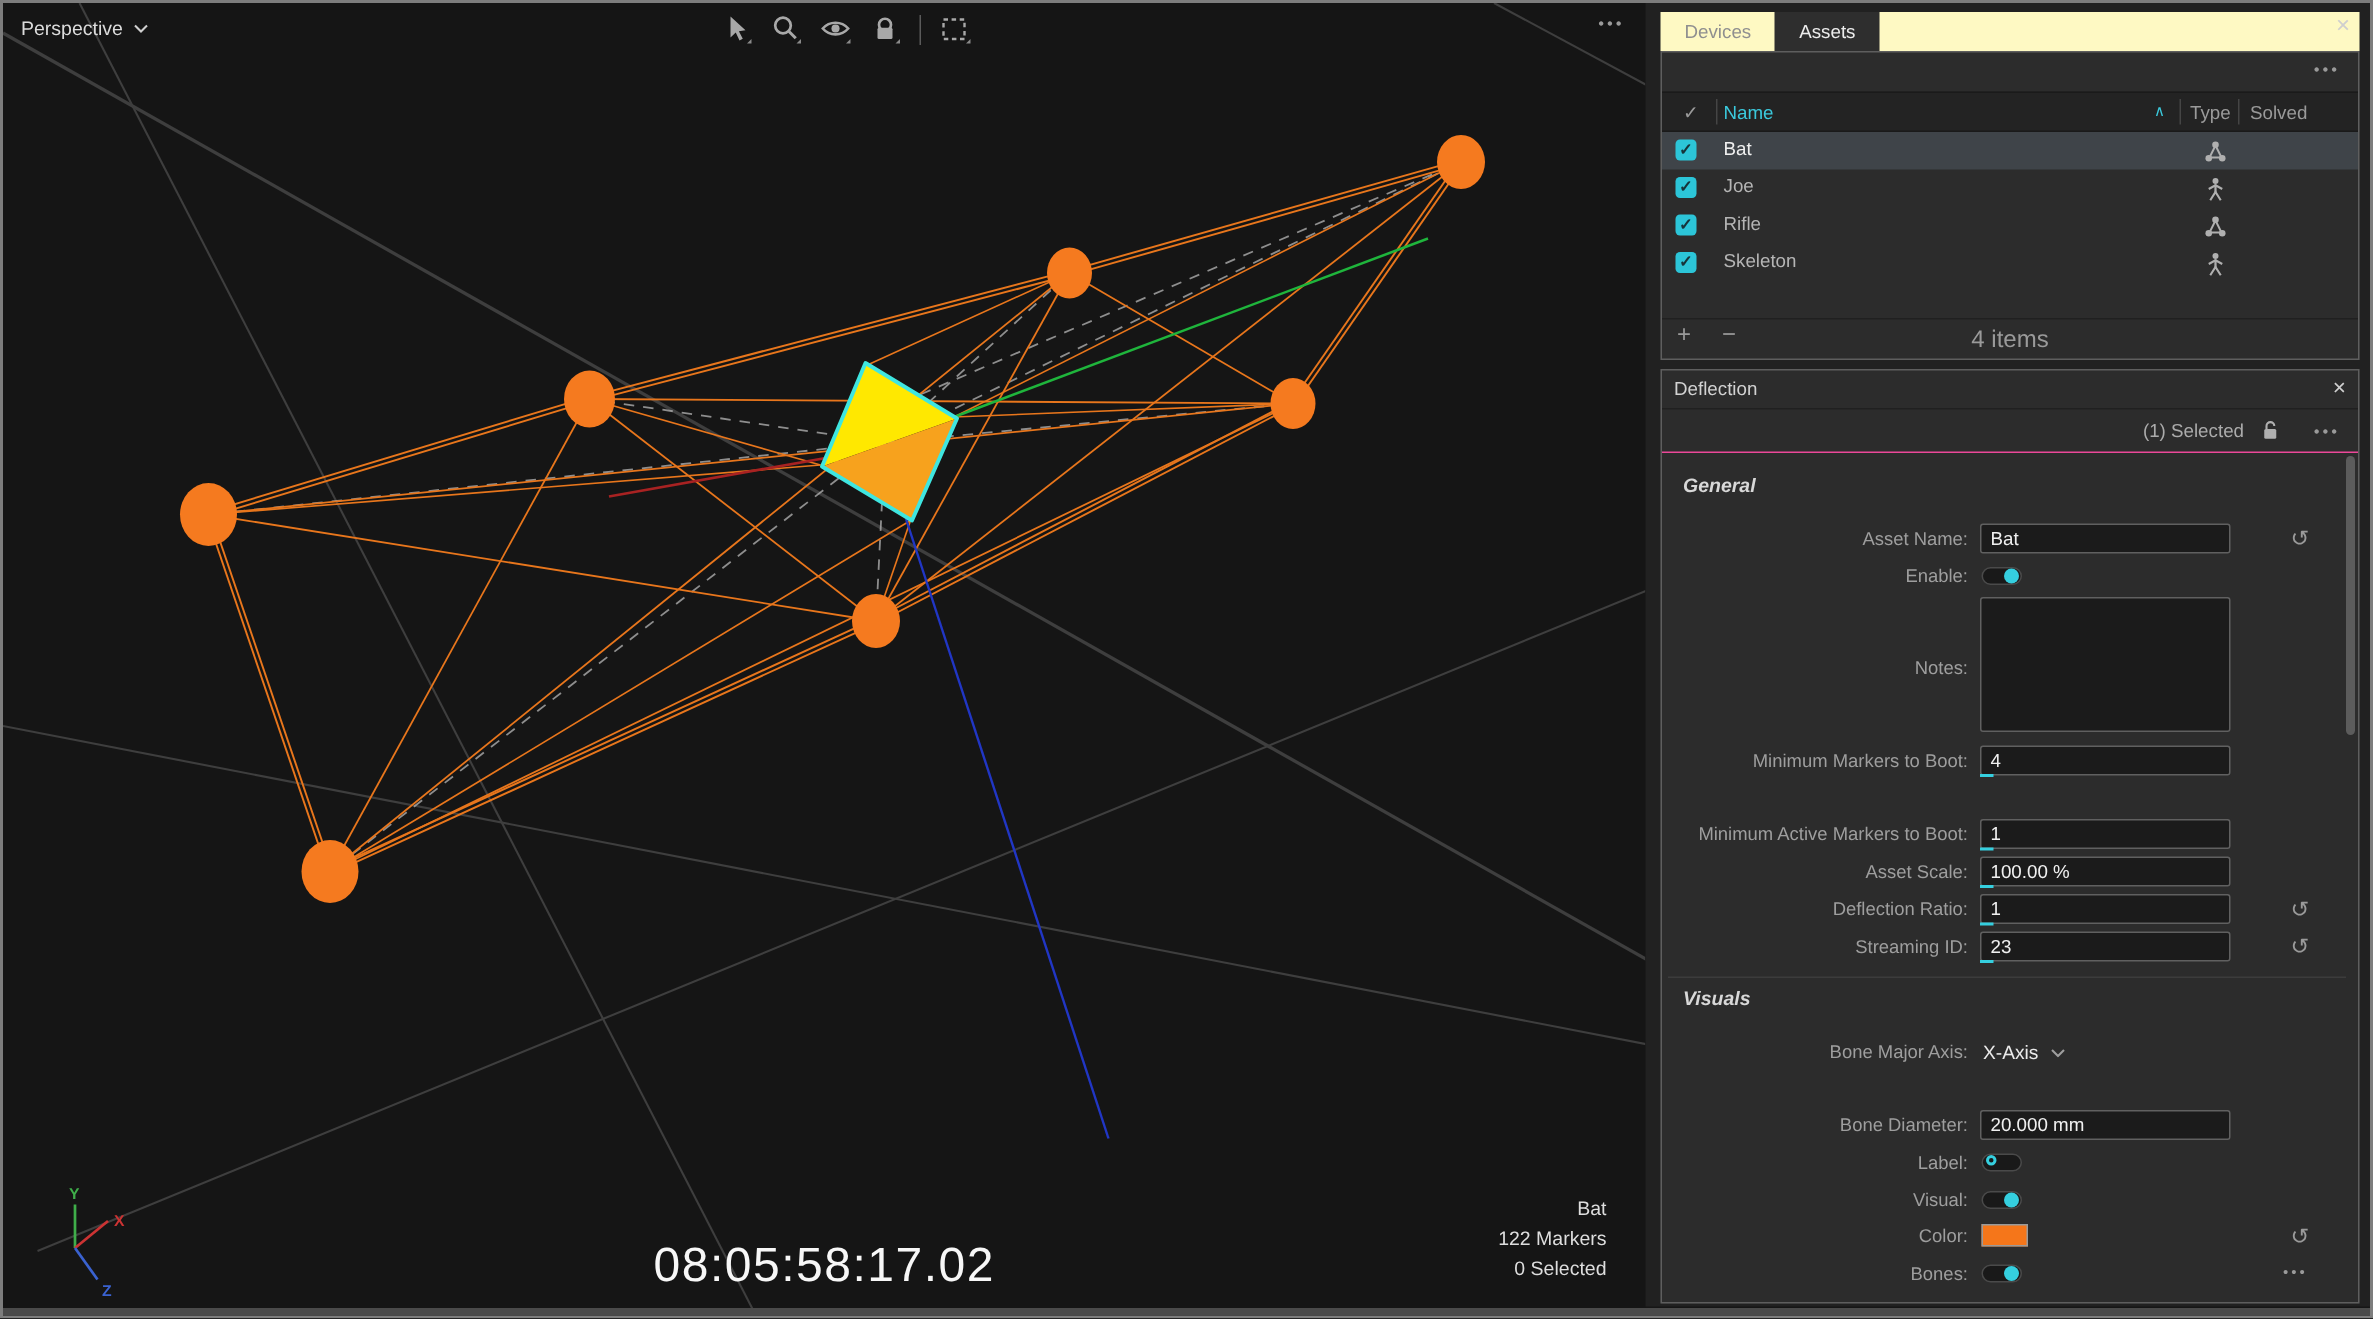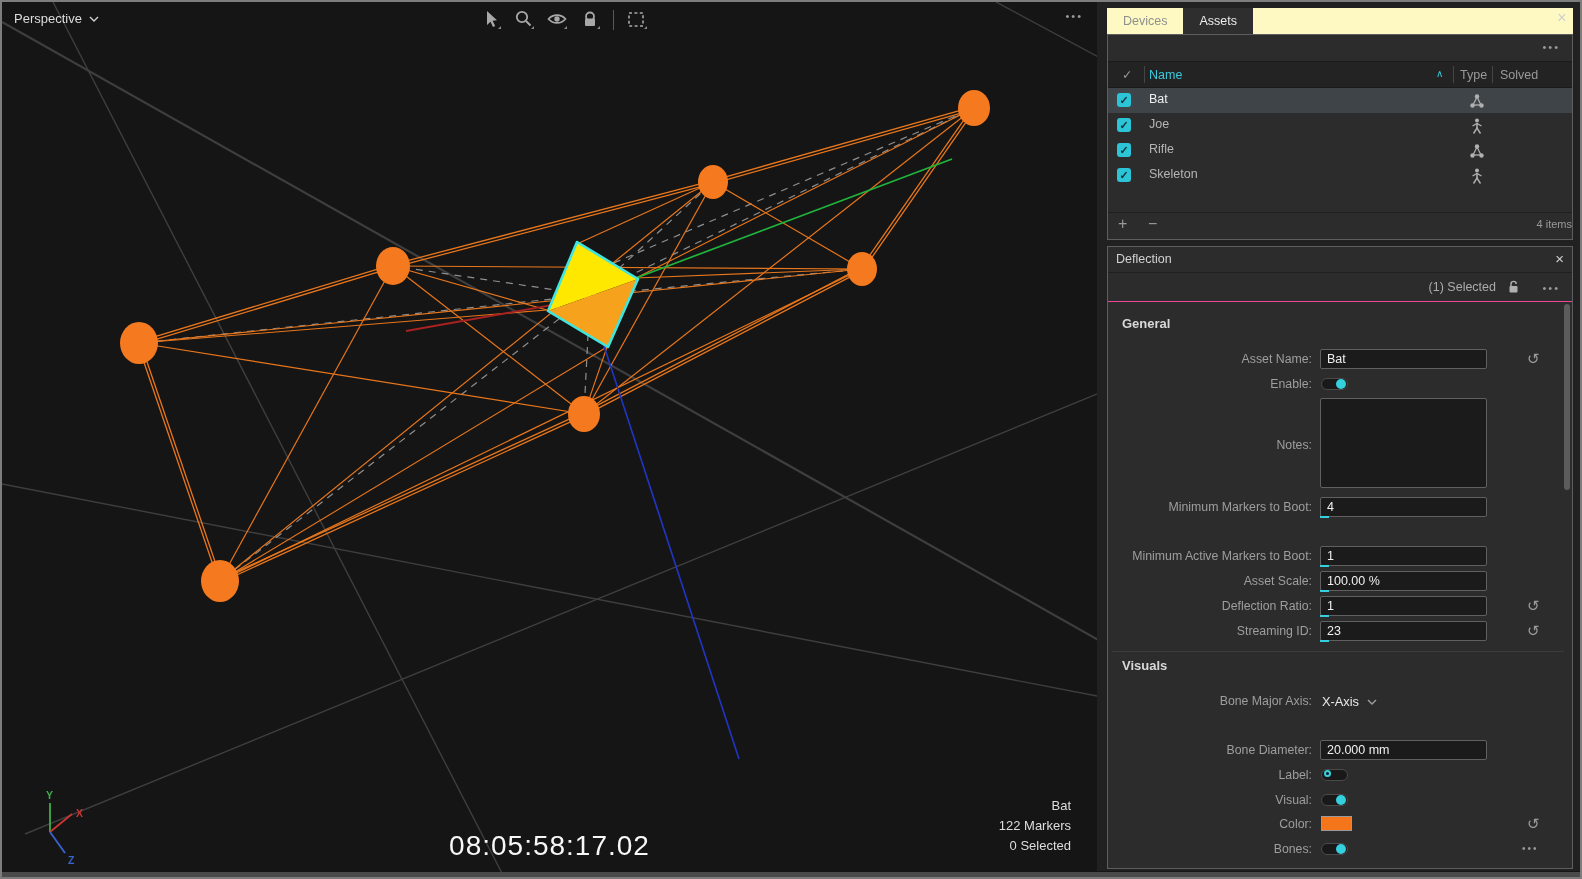--- a/index.html
+++ b/index.html
@@ -10,21 +10,21 @@
   
   .viewport{position:absolute;left:0;top:0;width:1095px;height:870px;background:#151515;overflow:hidden;}
   #scene{position:absolute;left:0;top:0;}
   .vp-topbar{position:absolute;left:0;top:0;width:100%;height:36px;}
   .camera-select{position:absolute;left:12px;top:9px;display:flex;align-items:center;gap:7px;color:#dcdcdc;font-size:13px;cursor:default;}
   .vp-tools{position:absolute;left:477px;top:6px;display:flex;align-items:center;gap:9px;}
   .tool{width:24px;height:24px;position:relative;}
   .tool svg{display:block;}
   .tool-sep{width:1px;height:20px;background:#5a5a5a;margin:0 2px;}
   .vp-menu{position:absolute;right:14px;top:8px;color:#9a9a9a;font-size:11px;letter-spacing:2px;}
-  .timecode{position:absolute;left:0;width:100%;bottom:10px;text-align:center;color:#f7f7f7;font-size:28px;letter-spacing:1px;}
+  .timecode{position:absolute;left:0;width:100%;bottom:10px;text-align:center;color:#f7f7f7;font-size:32px;letter-spacing:1px;}
   .vp-status{position:absolute;right:26px;bottom:16px;text-align:right;color:#dedede;font-size:13px;line-height:20px;}
 
   
   .side{position:absolute;left:1095px;top:0;width:483px;height:869px;background:#212121;}
   .tabstrip{position:absolute;left:10px;top:6px;width:466px;height:26px;background:#fef9c3;display:flex;}
   .tab{padding:0 16px;height:26px;line-height:26px;font-size:12.5px;color:#8f8f8f;cursor:default;}
   .tab.active{background:#2e2e2e;color:#ececec;}
   .panel-close{position:absolute;right:8px;top:6px;width:20px;height:20px;color:#cfcfcf;font-size:16px;line-height:20px;text-align:center;}
 
   .pane{position:absolute;left:10px;width:466px;background:#2c2c2c;border:1px solid #5e5e5e;}
@@ -41,34 +41,34 @@
   .th-sep2{position:absolute;left:345px;top:4px;bottom:4px;width:1px;background:#454545;}
   .th-sep3{position:absolute;left:384px;top:4px;bottom:4px;width:1px;background:#454545;}
   .arow{position:relative;height:25px;font-size:12.5px;color:#b5b5b5;}
   .arow.sel{background:#3f4449;color:#f0f0f0;}
   .cb{position:absolute;left:9px;top:5px;width:14px;height:14px;background:#2cc5d8;border-radius:3px;color:#16343a;font-size:11px;font-weight:bold;line-height:14px;text-align:center;}
   .aname{position:absolute;left:41px;top:4px;}
   .aicon{position:absolute;left:360px;top:4px;width:18px;height:18px;}
   .pane-footer{position:absolute;left:0;right:0;bottom:0;height:27px;border-top:1px solid #202020;color:#9a9a9a;}
   .pf-add{position:absolute;left:10px;top:2px;font-size:16px;}
   .pf-rem{position:absolute;left:40px;top:2px;font-size:16px;}
-  .pf-count{position:absolute;left:0;right:0;top:5px;text-align:right;font-size:11px;}
+  .pf-count{position:absolute;left:0;right:0;top:5px;text-align:center;font-size:16px;}
 
   .props-pane{top:244px;height:623px;}
   .props-title{position:relative;height:26px;border-bottom:1px solid #202020;}
   .props-title-text{position:absolute;left:8px;top:5px;font-size:12.5px;color:#d2d2d2;}
   .props-x{position:absolute;right:8px;top:3px;color:#cfcfcf;font-size:15px;}
   .props-sub{position:relative;height:29px;border-bottom:1px solid #ec4899;}
   .sel-info{position:absolute;right:76px;top:7px;font-size:12.5px;color:#ababab;}
   .lock-ic{position:absolute;right:52px;top:7px;}
   .props-sub .pane-dots{top:9px;}
   .props-content{position:relative;height:566px;overflow:hidden;}
   .vscroll{position:absolute;right:2px;top:2px;width:6px;height:186px;background:#5c5c5c;border-radius:3px;}
 
-  .sechead{position:absolute;left:14px;font-size:13px;font-weight:bold;color:#d8d8d8;}
+  .sechead{position:absolute;left:14px;font-size:13px;font-weight:bold;color:#d8d8d8;font-style:italic;}
   .prow{position:absolute;left:6px;width:452px;height:21px;}
   .plabel{position:absolute;left:0;top:3px;width:198px;text-align:right;font-size:12.3px;color:#9e9e9e;white-space:nowrap;}
   .pinput{position:absolute;left:206px;top:0;width:167px;height:20px;background:#1b1b1b;border:1px solid #606060;border-radius:2px;color:#f0f0f0;font-size:12.5px;padding:0 6px;outline:none;}
   .edit-tick{position:absolute;left:206px;top:19px;width:9px;height:2px;background:#35cfdf;}
   .ptext{position:absolute;left:206px;top:0;width:167px;height:90px;background:#1b1b1b;border:1px solid #606060;border-radius:2px;color:#f0f0f0;font-size:12.5px;padding:3px 6px;resize:none;outline:none;}
   .pvalue{position:absolute;left:208px;top:3px;color:#eaeaea;font-size:12.8px;display:flex;gap:8px;align-items:center;}
   .undo{position:absolute;left:413px;top:1px;color:#9a9a9a;font-size:15px;}
   .row-dots{position:absolute;left:408px;top:4px;color:#9a9a9a;font-size:10px;letter-spacing:2px;}
   .toggle{position:absolute;left:207px;top:4px;width:27px;height:12px;background:#191919;border:1px solid #4a4a4a;border-radius:7px;}
   .toggle .knob{position:absolute;top:0px;width:10px;height:10px;border-radius:50%;}

